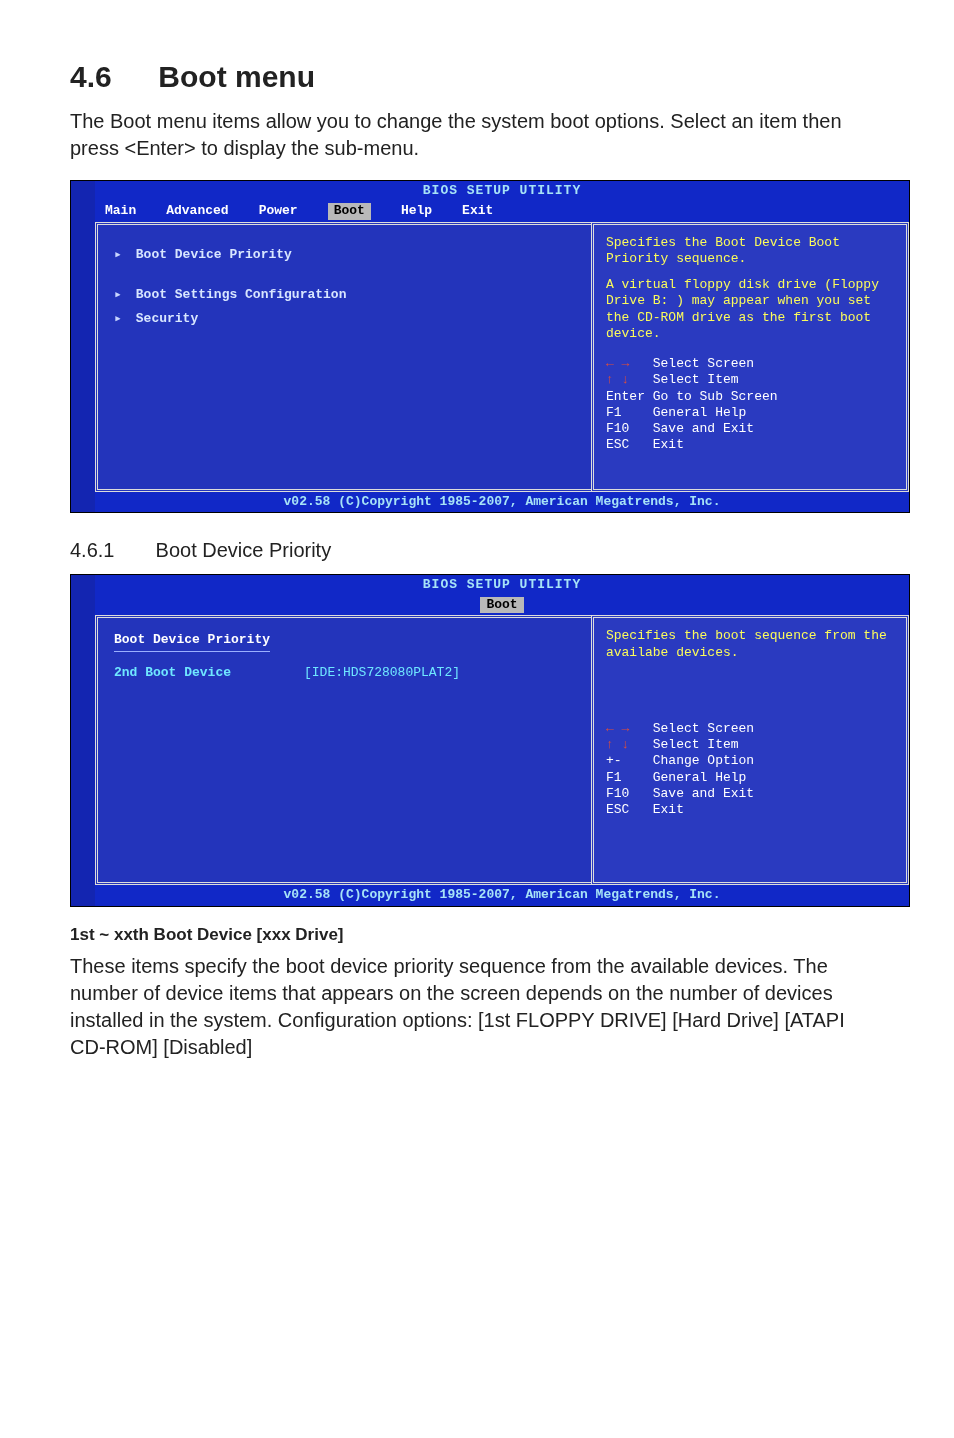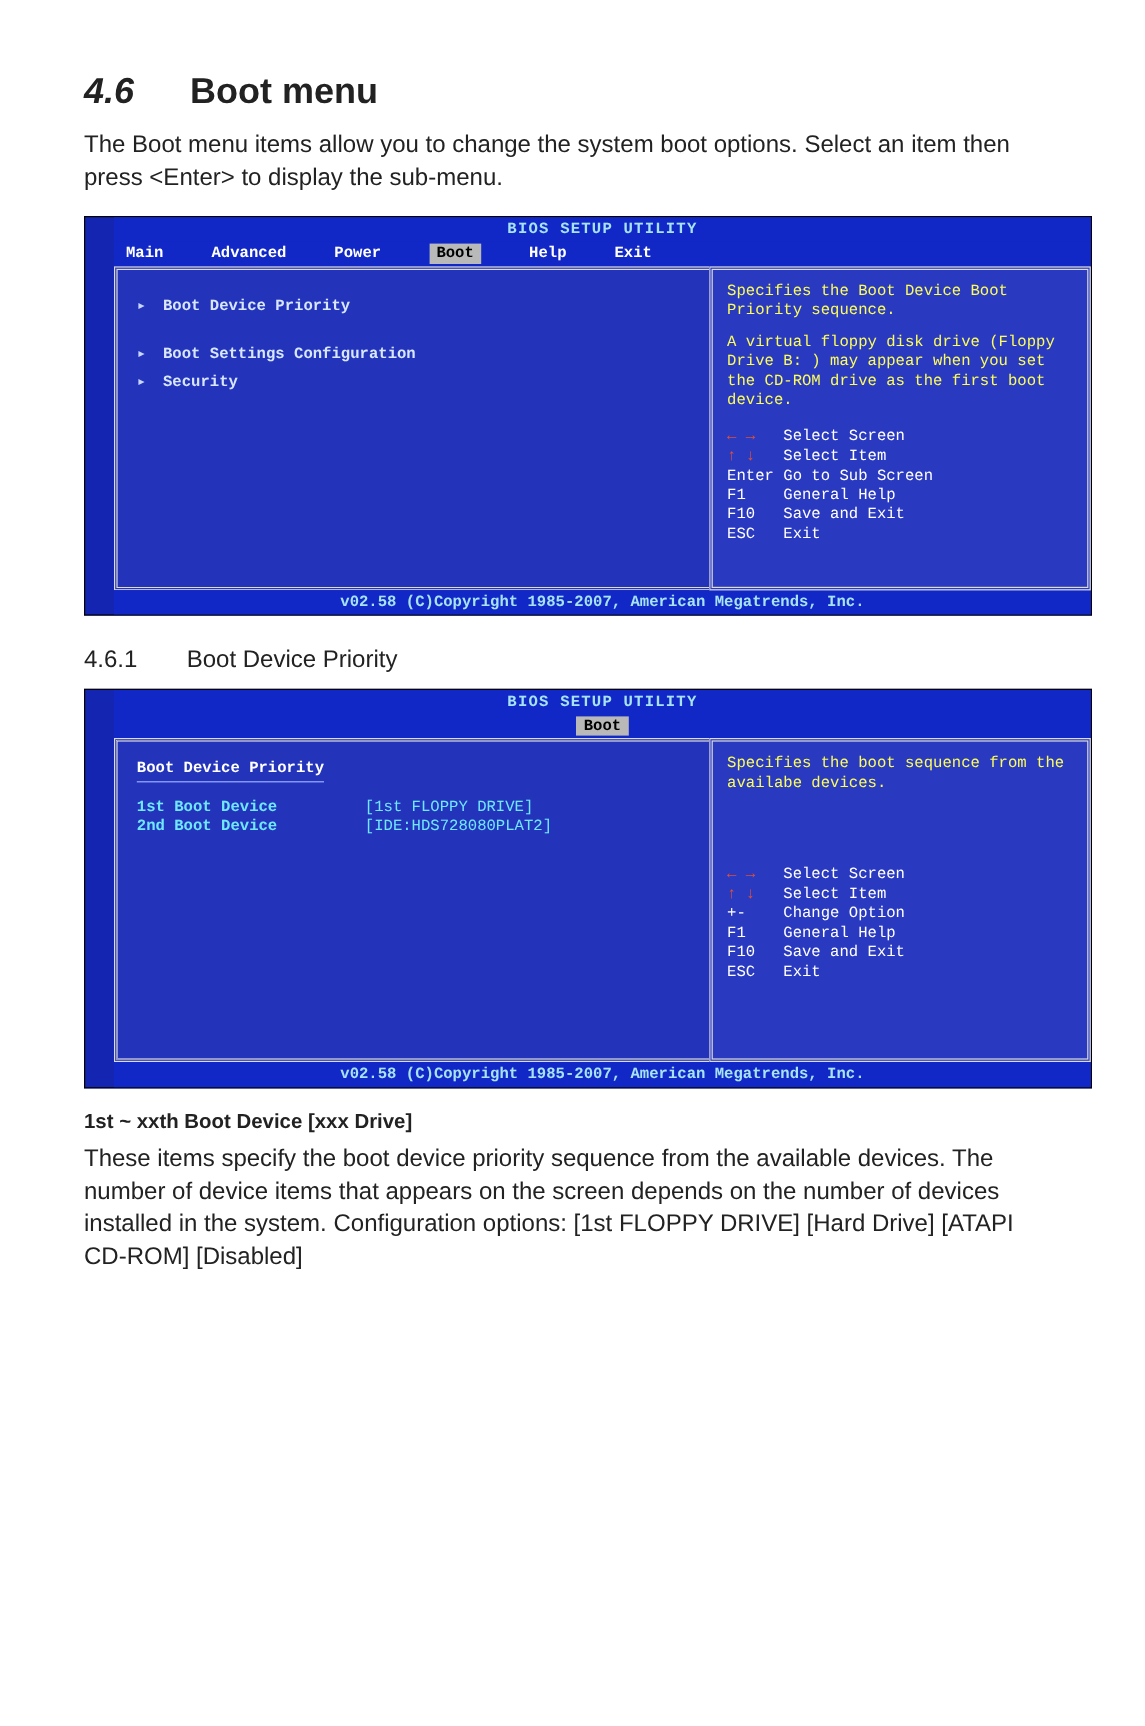--- a/index.html
+++ b/index.html
@@ -11,21 +11,21 @@
     width: 954px;
   }
   .page {
     padding: 60px 70px 40px 70px;
   }
   h1.section-title {
     font-size: 30px;
     font-weight: bold;
     margin: 0 0 14px 0;
   }
-  h1.section-title .num { display:inline-block; width:80px;font-style:italic; }
+  h1.section-title .num { display:inline-block; width:80px; }
   p.intro, p.body {
     font-size: 20px;
     line-height: 1.35;
     margin: 0 0 18px 0;
   }
   h2.subsection {
     font-size: 20px;
     font-weight: normal;
     margin: 26px 0 12px 0;
   }
@@ -55,21 +55,21 @@
     font-weight: bold;
     padding: 2px 0;
     letter-spacing: 1px;
   }
   .bios .menubar {
     background: #1128c7;
     padding: 2px 10px;
     color: #fff;
     font-weight: bold;
     display: flex;
-    gap: 40px;
+    gap: 30px;
   }
   .bios .menubar span { color:#fff; }
   .bios .menubar .sel {
     background: #b9b9b9;
     color: #000;
     padding: 0 6px;
   }
   .bios .mainrow {
     display: flex;
     background: #2334bb;
@@ -196,24 +196,20 @@
   <div class="bios">
     <div class="titlebar">BIOS SETUP UTILITY</div>
     <div class="menubar" style="justify-content:center;">
       <span class="sel">Boot</span>
     </div>
     <div class="mainrow">
       <div class="left">
         <span class="heading">Boot Device Priority</span>
         <div style="height:10px"></div>
         <div class="row">
-          <span class="lbl">1st Boot Device</span>
-          <span class="val">[1st FLOPPY DRIVE]</span>
-        </div>
-        <div class="row">
           <span class="lbl">2nd Boot Device</span>
           <span class="val">[IDE:HDS728080PLAT2]</span>
         </div>
       </div>
       <div class="right">
         <div>Specifies the boot sequence from the availabe devices.</div>
         <div style="height:10px"></div>
         <div class="help-keys" style="margin-top:50px;">
           <div><span class="arrows">← →</span>   <span>Select Screen</span></div>
           <div><span class="arrows-ud">↑ ↓</span>   <span>Select Item</span></div>

